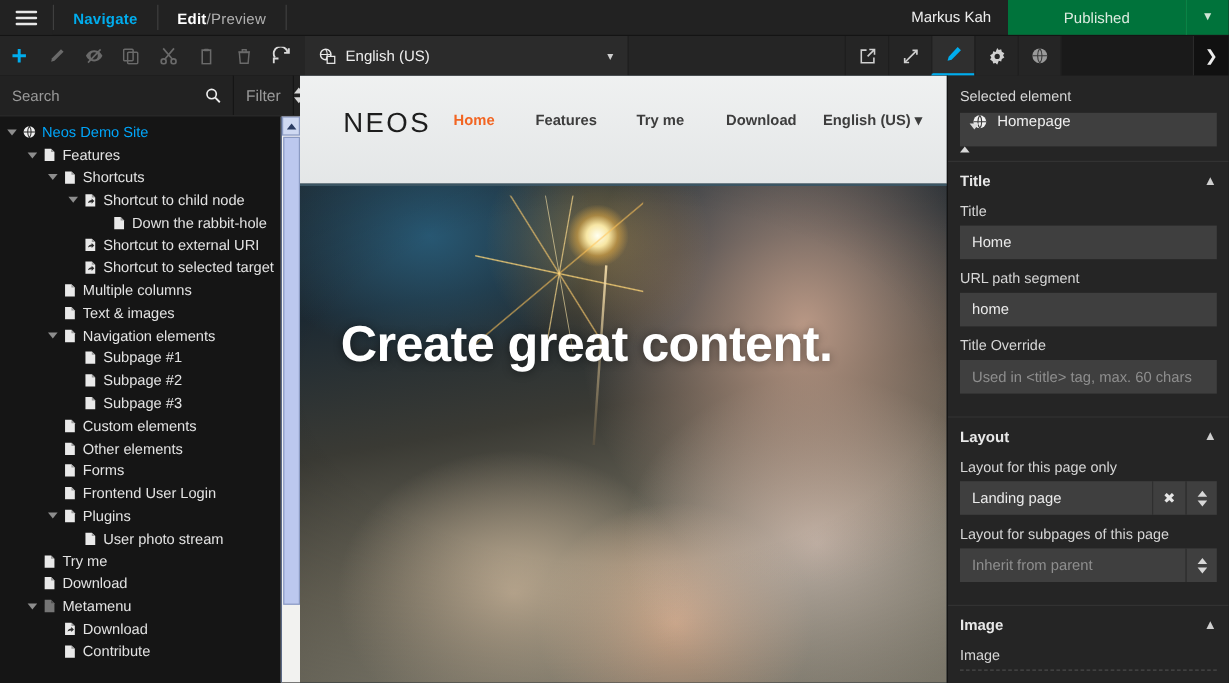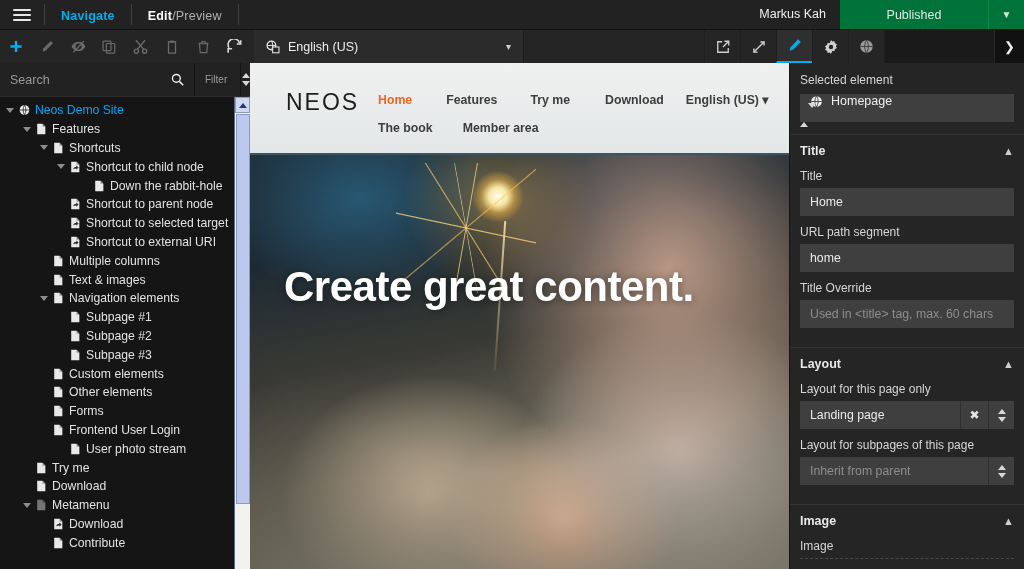--- a/index.html
+++ b/index.html
@@ -97,21 +97,21 @@
     flex: 1; display: flex; align-items: center; padding: 0 10px;
     border-right: 1px solid #151515;
   }
   .searchbox input {
     flex: 1; background: transparent; border: 0; outline: none;
     color: #e0e0e0; font-size: 12.5px; font-family: "Liberation Sans", sans-serif;
   }
   .searchbox input::placeholder { color: #9a9a9a; }
   .filterbox {
     width: 96px; display: flex; align-items: center; padding: 0 10px;
-    color: #9a9a9a; font-size: 10px; cursor: pointer;
+    color: #9a9a9a; font-size: 13px; cursor: pointer;
     border-right: 1px solid #151515;
   }
   .spinbox {
     width: 26px; display: flex; flex-direction: column;
     align-items: center; justify-content: center; gap: 3px; cursor: pointer;
   }
   .spinbox i { display:block; width: 0; height: 0; }
   .spin-up { border-left: 4px solid transparent; border-right: 4px solid transparent; border-bottom: 5px solid #d8d8d8; }
   .spin-dn { border-left: 4px solid transparent; border-right: 4px solid transparent; border-top: 5px solid #d8d8d8; }
 
@@ -494,43 +494,32 @@
           </div>
           <div class="tnode" style="padding-left: 55px;">
             <span class="arrow"></span>
             <span class="nicon">
               <svg width="11" height="12" viewBox="0 0 12 14">
                 <path d="M1 1h6.2l3.3 3.3V13H1z" fill="#e9e9e9"></path>
                 <path d="M7.2 1v3.3h3.3z" fill="#9a9a9a"></path>
                 <path d="M3.4 9.6c.4-2 2-2.9 3.6-2.9V5.2l2.6 2.5-2.6 2.5V8.7c-1.4 0-2.6.3-3.6.9z" fill="#2b2b2b"></path>
               </svg>
             </span>
-            <span class="nlabel">Shortcut to parent node</span>
+            <span class="nlabel">Shortcut to external URI</span>
           </div>
           <div class="tnode" style="padding-left: 55px;">
             <span class="arrow"></span>
             <span class="nicon">
               <svg width="11" height="12" viewBox="0 0 12 14">
                 <path d="M1 1h6.2l3.3 3.3V13H1z" fill="#e9e9e9"></path>
                 <path d="M7.2 1v3.3h3.3z" fill="#9a9a9a"></path>
                 <path d="M3.4 9.6c.4-2 2-2.9 3.6-2.9V5.2l2.6 2.5-2.6 2.5V8.7c-1.4 0-2.6.3-3.6.9z" fill="#2b2b2b"></path>
               </svg>
             </span>
             <span class="nlabel">Shortcut to selected target</span>
-          </div>
-          <div class="tnode" style="padding-left: 55px;">
-            <span class="arrow"></span>
-            <span class="nicon">
-              <svg width="11" height="12" viewBox="0 0 12 14">
-                <path d="M1 1h6.2l3.3 3.3V13H1z" fill="#e9e9e9"></path>
-                <path d="M7.2 1v3.3h3.3z" fill="#9a9a9a"></path>
-                <path d="M3.4 9.6c.4-2 2-2.9 3.6-2.9V5.2l2.6 2.5-2.6 2.5V8.7c-1.4 0-2.6.3-3.6.9z" fill="#2b2b2b"></path>
-              </svg>
-            </span>
-            <span class="nlabel">Shortcut to external URI</span>
           </div>
           <div class="tnode" style="padding-left: 38px;">
             <span class="arrow"></span>
             <span class="nicon">
               <svg width="11" height="12" viewBox="0 0 12 14">
                 <path d="M1 1h6.2l3.3 3.3V13H1z" fill="#e9e9e9"></path>
                 <path d="M7.2 1v3.3h3.3z" fill="#9a9a9a"></path>
               </svg>
             </span>
             <span class="nlabel">Multiple columns</span>
@@ -619,20 +608,32 @@
           </div>
           <div class="tnode" style="padding-left: 38px;">
             <span class="arrow"></span>
             <span class="nicon">
               <svg width="11" height="12" viewBox="0 0 12 14">
                 <path d="M1 1h6.2l3.3 3.3V13H1z" fill="#e9e9e9"></path>
                 <path d="M7.2 1v3.3h3.3z" fill="#9a9a9a"></path>
               </svg>
             </span>
             <span class="nlabel">Frontend User Login</span>
+          </div>
+          <div class="tnode" style="padding-left: 38px;">
+            <span class="arrow open">
+              <i></i>
+            </span>
+            <span class="nicon">
+              <svg width="11" height="12" viewBox="0 0 12 14">
+                <path d="M1 1h6.2l3.3 3.3V13H1z" fill="#e9e9e9"></path>
+                <path d="M7.2 1v3.3h3.3z" fill="#9a9a9a"></path>
+              </svg>
+            </span>
+            <span class="nlabel">Plugins</span>
           </div>
           <div class="tnode" style="padding-left: 55px; align-items: center;">
             <span class="arrow"></span>
             <span class="nicon">
               <svg width="11" height="12" viewBox="0 0 12 14">
                 <path d="M1 1h6.2l3.3 3.3V13H1z" fill="#e9e9e9"></path>
                 <path d="M7.2 1v3.3h3.3z" fill="#9a9a9a"></path>
               </svg>
             </span>
             <span class="nlabel">User photo stream</span>
@@ -703,24 +704,20 @@
   <div class="content">
     <div class="site-header">
       <div class="site-logo">NEOS</div>
       <div class="site-nav">
         <div class="site-nav-row">
           <a class="cur nav-home">Home</a>
           <a class="nav-features">Features</a>
           <a class="nav-tryme">Try me</a>
           <a class="nav-download">Download</a>
           <a class="nav-lang">English (US) ▾</a>
-        </div>
-        <div class="site-nav-row2">
-          <a class="nav-book">The book</a>
-          <a>Member area</a>
         </div>
       </div>
     </div>
     <div class="hero">
       <div class="spark-rays"></div>
       <div class="spark-stick"></div>
       <div class="vignette"></div>
     </div>
     <div class="hero-title">Create great content.</div>
   </div>

